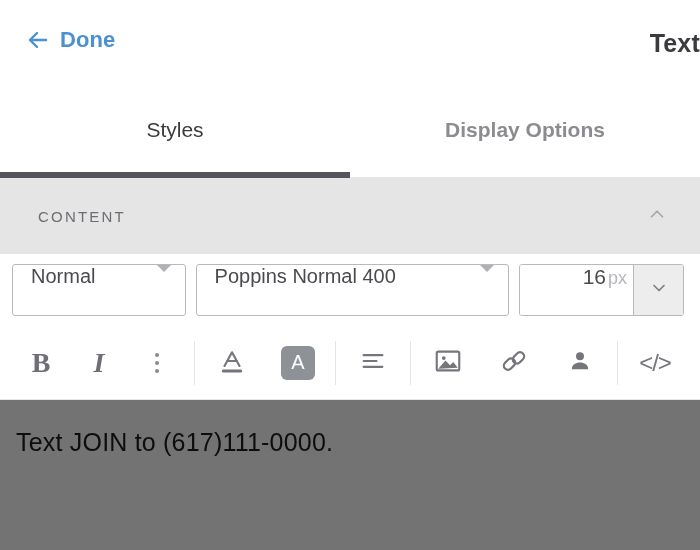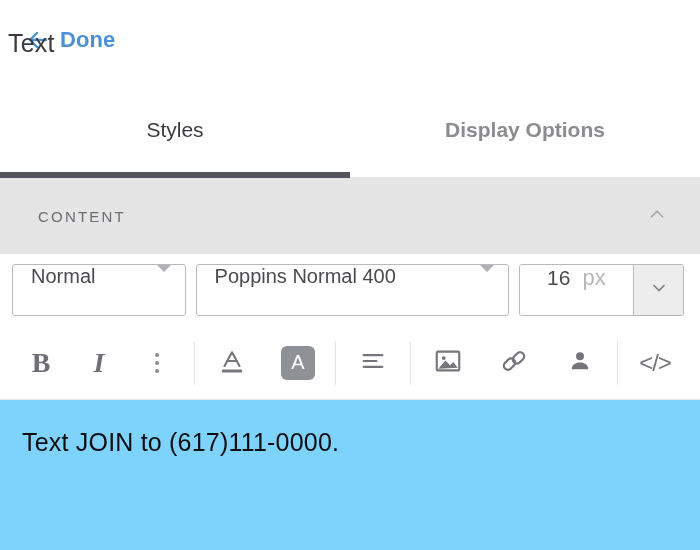--- a/index.html
+++ b/index.html
@@ -49,26 +49,26 @@
   .back-label {
     color: #4a90d2;
     font-size: 22px;
     font-weight: 600;
     letter-spacing: 0.1px;
     line-height: 1;
   }
 
   .header-title {
     position: absolute;
-    left: 8px;
+    left: 0;
     right: 0;
     top: 29px;
-    text-align: left;
+    text-align: right;
     font-size: 25px;
-    font-weight: 400;
+    font-weight: 700;
     color: #3b3b3f;
     letter-spacing: 0.2px;
   }
 
   
   .tabs {
     flex: none;
     height: 86px;
     display: flex;
     position: relative;
@@ -187,34 +187,34 @@
     border-radius: 3px;
     overflow: hidden;
     width: 168px;
     background: #fff;
   }
 
   .size-field {
     flex: 1;
     display: flex;
     align-items: baseline;
-    justify-content: center;
-    gap: 12px;
+    justify-content: flex-end;
+    gap: 2px;
     padding: 0 6px;
     cursor: text;
     background: #fff;
   }
 
   .size-value {
     font-size: 21px;
     color: #4a4a4f;
   }
 
   .size-unit {
-    font-size: 22px;
+    font-size: 18px;
     color: #b6b6bb;
   }
 
   .size-stepper {
     width: 50px;
     background: #ededed;
     border-left: 1px solid #b9b9bd;
     display: flex;
     align-items: center;
     justify-content: center;
@@ -293,22 +293,22 @@
   .code-glyph {
     font-size: 24px;
     color: #75757c;
     font-family: "Liberation Sans", sans-serif;
     letter-spacing: -1px;
   }
 
   
   .editor {
     flex: 1;
-    padding: 26px 22px;
-    background: #7dd3fc;
+    padding: 26px 16px;
+    background: #737373;
     cursor: text;
   }
 
   .editor-text {
     font-size: 25px;
     color: #0d0d10;
     line-height: 1.35;
     letter-spacing: 0.2px;
   }
 </style>

